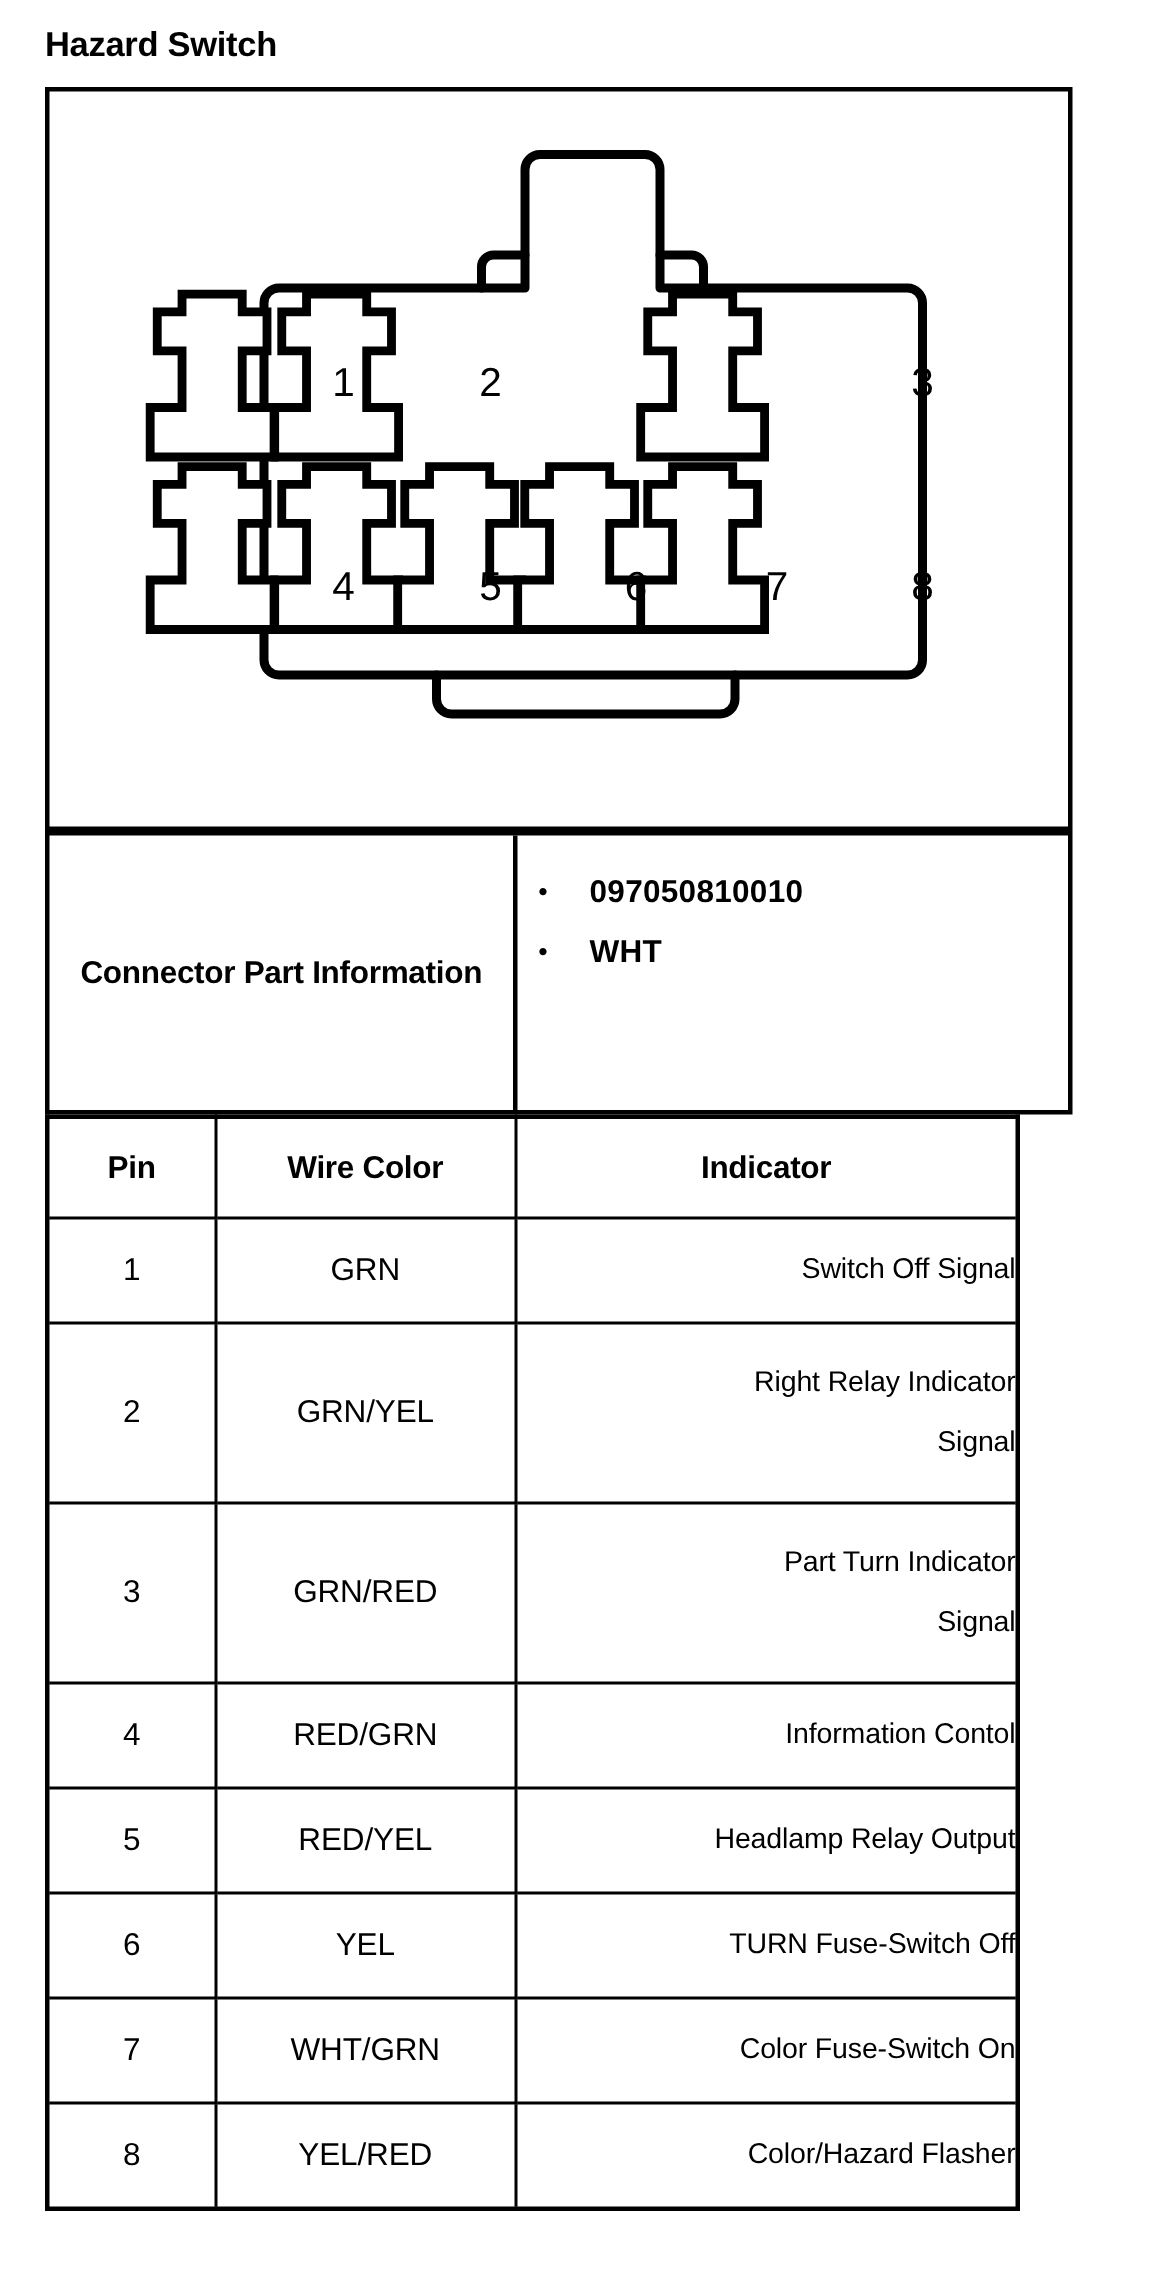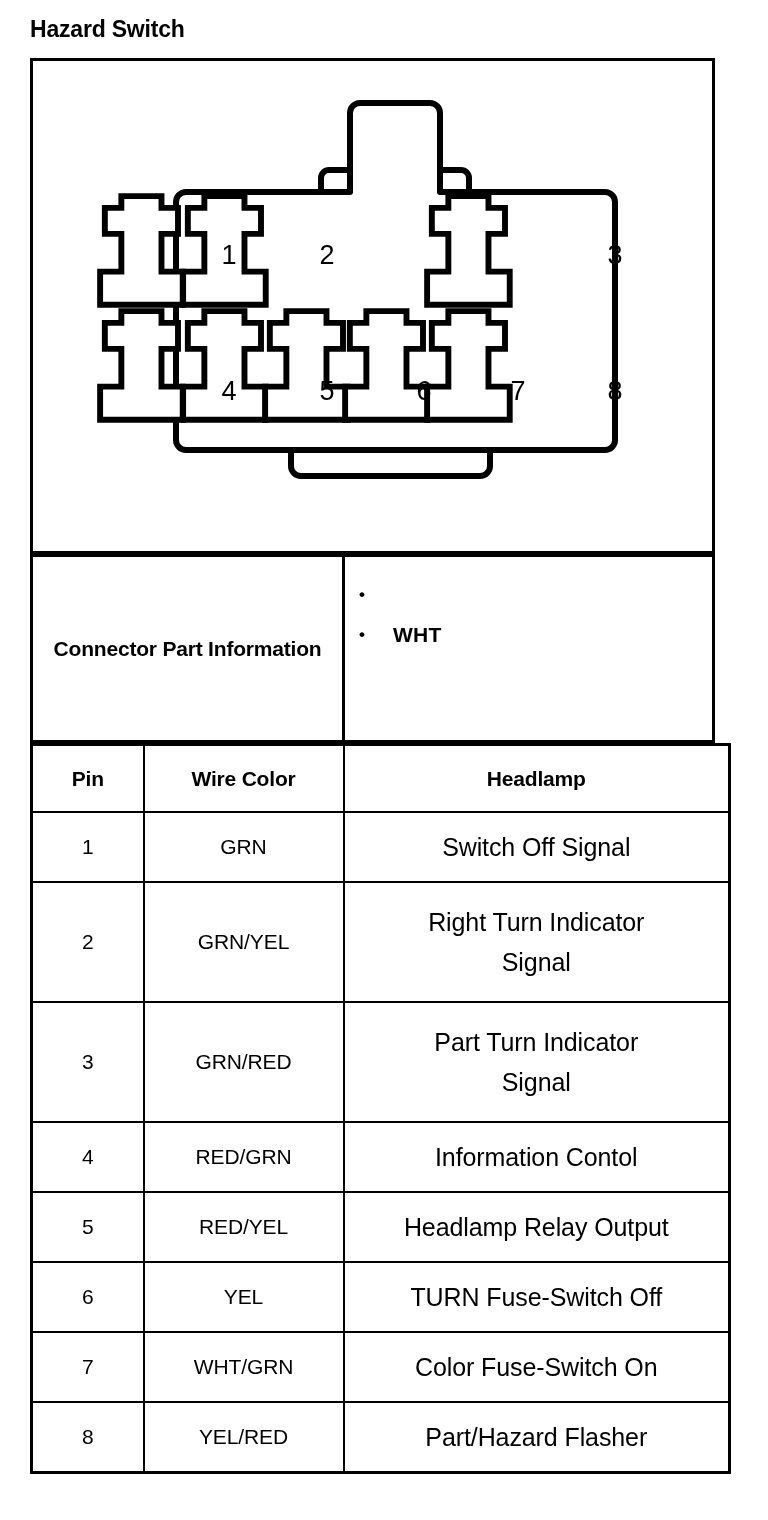--- a/index.html
+++ b/index.html
@@ -99,21 +99,21 @@
     flex: 0 0 34px;
     font-size: 17px;
     line-height: 40px;
   }
 
   
   .pin-table {
     position: absolute;
     left: 30px;
     top: 743px;
-    width: 701px;
+    width: 650px;
     border-collapse: collapse;
     table-layout: fixed;
   }
   .pin-table td, .pin-table th {
     border: 2px solid #000;
     padding: 0;
     vertical-align: middle;
   }
   .pin-table th {
     font-size: 21px;
@@ -127,22 +127,22 @@
 
   .hdr-row th { height: 65px; }
 
   .cell-pin, .cell-color {
     text-align: center;
     font-size: 21px;
     font-weight: normal;
     letter-spacing: -0.1px;
   }
   .cell-func {
-    text-align: center;
-    font-size: 25px;
+    text-align: right;
+    font-size: 19px;
     font-weight: normal;
     padding-left: 16px;
     letter-spacing: -0.1px;
     line-height: 40px;
   }
   .row-1line td { height: 68px; }
   .row-2line td { height: 118px; }
   .func-line { display: block; }
 
   
@@ -217,54 +217,55 @@
     </svg>
   </div>
 
   <div class="cpi-box">
     <div class="cpi-label-cell">
       <div class="cpi-label-text">Connector Part Information</div>
     </div>
     <div class="cpi-values-cell">
       <div class="cpi-bullet-row">
         <span class="cpi-bullet-dot">•</span>
+        <span>097050810010</span>
       </div>
       <div class="cpi-bullet-row">
         <span class="cpi-bullet-dot">•</span>
         <span>WHT</span>
       </div>
     </div>
   </div>
 
   <table class="pin-table">
     <colgroup>
       <col class="col-pin">
         <col class="col-color">
         <col class="col-func">
     </colgroup>
     <thead>
       <tr class="hdr-row">
         <th>Pin</th>
         <th>Wire Color</th>
-        <th>Headlamp</th>
+        <th>Indicator</th>
       </tr>
     </thead>
     <tbody>
       <tr class="row-1line">
         <td class="cell-pin">1</td>
         <td class="cell-color">GRN</td>
         <td class="cell-func">
           <span class="func-line">Switch Off Signal</span>
         </td>
       </tr>
       <tr class="row-2line">
         <td class="cell-pin">2</td>
         <td class="cell-color">GRN/YEL</td>
         <td class="cell-func">
-          <span class="func-line">Right Turn Indicator</span>
+          <span class="func-line">Right Relay Indicator</span>
           <span class="func-line">Signal</span>
         </td>
       </tr>
       <tr class="row-2line">
         <td class="cell-pin">3</td>
         <td class="cell-color">GRN/RED</td>
         <td class="cell-func">
           <span class="func-line">Part Turn Indicator</span>
           <span class="func-line">Signal</span>
         </td>
@@ -294,19 +295,19 @@
         <td class="cell-pin">7</td>
         <td class="cell-color">WHT/GRN</td>
         <td class="cell-func">
           <span class="func-line">Color Fuse-Switch On</span>
         </td>
       </tr>
       <tr class="row-1line">
         <td class="cell-pin">8</td>
         <td class="cell-color">YEL/RED</td>
         <td class="cell-func">
-          <span class="func-line">Part/Hazard Flasher</span>
+          <span class="func-line">Color/Hazard Flasher</span>
         </td>
       </tr>
     </tbody>
   </table>
 
 </div>
 
 </body></html>

